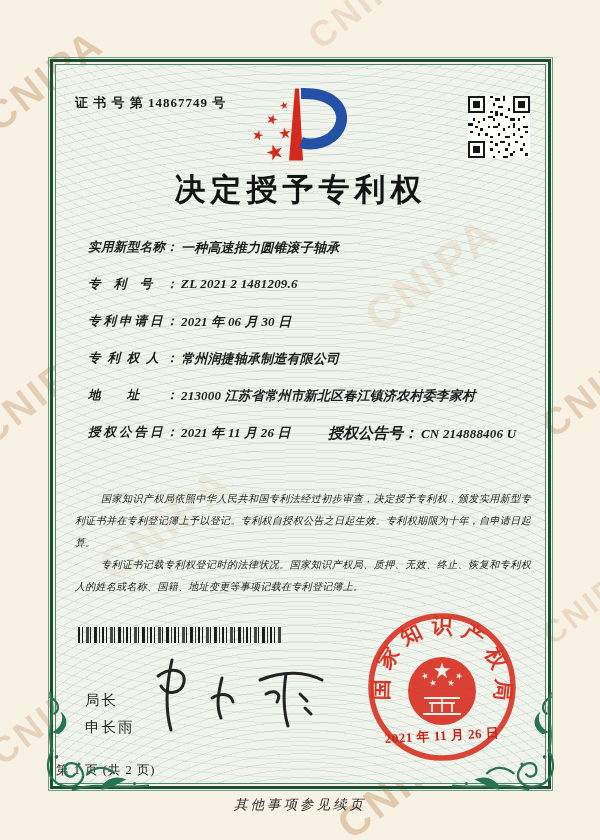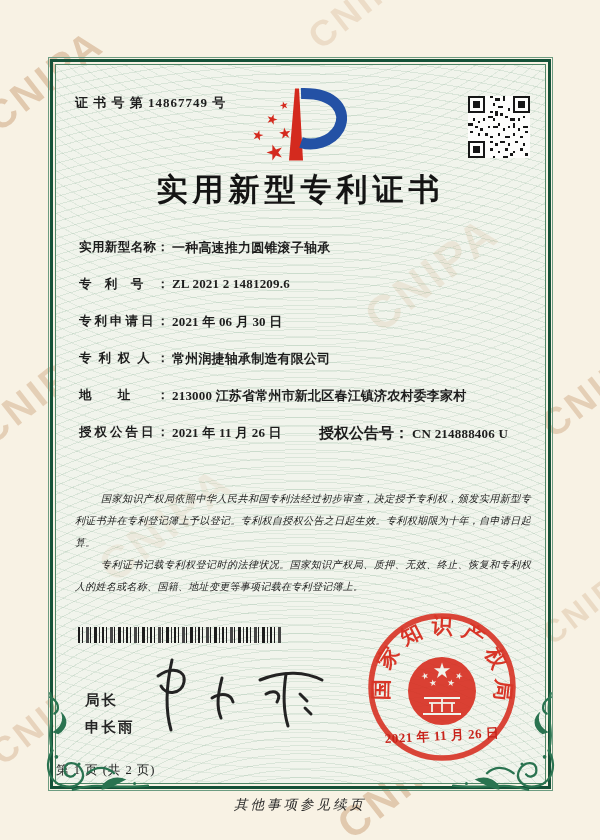--- a/index.html
+++ b/index.html
@@ -42,42 +42,42 @@
   }
   .fl{position:absolute;width:108px;height:108px;z-index:6;pointer-events:none;}
   .fl-left{left:-6px;bottom:-8px;}
   .fl-right{right:-6px;bottom:-8px;transform:scaleX(-1);}
   
   .cert-no{position:absolute;left:19px;top:29px;font-size:13px;font-weight:600;letter-spacing:1px;z-index:3;}
   .logo{position:absolute;left:185px;top:18px;width:120px;height:88px;z-index:3;}
   .qr{position:absolute;left:412px;top:31px;width:62px;height:62px;z-index:3;background:#fdfdfb;}
   .title{position:absolute;left:0;right:0;top:104px;text-align:center;
     font-size:31px;font-weight:700;letter-spacing:5px;color:#141414;z-index:3;}
-  .fields{position:absolute;left:23px;top:174px;width:460px;z-index:3;}
+  .fields{position:absolute;left:32px;top:174px;width:460px;z-index:3;font-style:italic;}
   .row{height:37px;position:relative;font-size:13px;}
   .lbl{display:inline-block;width:90px;font-size:12.5px;font-weight:600;
     text-align:justify;text-align-last:justify;white-space:nowrap;vertical-align:top;}
   .val{font-weight:600;margin-left:3px;letter-spacing:.2px;}
   .pair2{position:absolute;left:240px;top:0;white-space:nowrap;}
   .pair2 .lbl2{font-size:15px;font-weight:600;}
   .body-text{position:absolute;left:19px;top:423px;width:456px;z-index:3;
     font-size:10px;line-height:22px;text-align:justify;color:#1c1c1c;
     font-style:italic;letter-spacing:.3px;}
   .body-text p{margin:0;text-indent:26px;}
   .barcode{position:absolute;left:22px;top:562px;width:203px;height:16px;z-index:3;
     background-image:repeating-linear-gradient(90deg,
       #1c1c1c 0 2px, transparent 2px 4px,
       #1c1c1c 4px 5px, transparent 5px 8px,
       #454545 8px 11px, transparent 11px 12px,
       #1c1c1c 12px 13px, transparent 13px 16px,
       #1c1c1c 16px 19px, transparent 19px 21px,
       #303030 21px 22px, transparent 22px 24px);}
   .signatory{position:absolute;left:29px;top:622px;z-index:3;
     font-family:"Liberation Sans","DejaVu Sans",sans-serif;
-    font-size:14.5px;font-weight:700;color:#262626;line-height:27px;letter-spacing:2px;}
+    font-size:14.5px;font-weight:400;color:#262626;line-height:27px;letter-spacing:2px;}
   .signature{position:absolute;left:78px;top:583px;width:210px;height:95px;z-index:3;}
   .seal{position:absolute;left:310px;top:546px;width:152px;height:152px;z-index:4;opacity:.93;}
   .seal-date{position:absolute;left:306px;top:662px;width:160px;text-align:center;z-index:5;
     color:#c8231a;font-weight:700;font-size:13px;letter-spacing:.5px;transform:rotate(-3deg);}
   .page-num{position:absolute;left:0;right:0;top:697px;
     font-size:12.5px;letter-spacing:1px;color:#222;z-index:3;}
   .footer-note{position:absolute;left:0;right:0;top:796px;text-align:center;z-index:2;
     font-size:13.5px;letter-spacing:3px;font-style:italic;color:#2a2a2a;}
 </style>
 </head>
@@ -177,21 +177,21 @@
               <rect x="15" y="21" width="1" height="1"></rect>
         <rect x="18" y="22" width="1" height="1"></rect>
               <rect x="21" y="21" width="1" height="1"></rect>
               <rect x="23" y="23" width="1" height="1"></rect>
         <rect x="10" y="24" width="1" height="1"></rect>
               <rect x="14" y="24" width="2" height="1"></rect>
               <rect x="17" y="23" width="1" height="1"></rect>
       </g>
     </svg>
 
-    <div class="title">实用新型专利证书</div>
+    <div class="title">决定授予专利权</div>
 
     <div class="fields">
       <div class="row">
         <span class="lbl">实用新型名称：</span><span class="val">一种高速推力圆锥滚子轴承</span>
       </div>
       <div class="row">
         <span class="lbl">专利号：</span><span class="val">ZL 2021 2 1481209.6</span>
       </div>
       <div class="row">
         <span class="lbl">专利申请日：</span><span class="val">2021 年 06 月 30 日</span>

